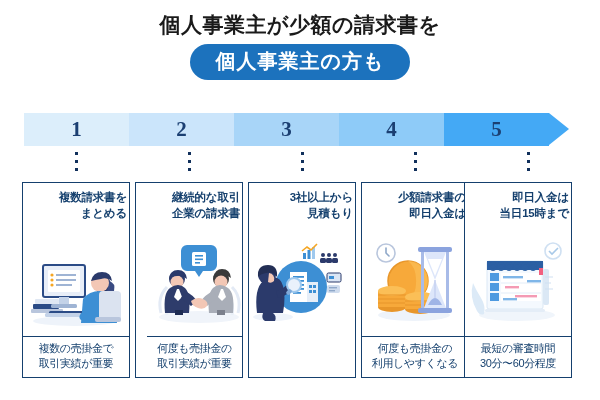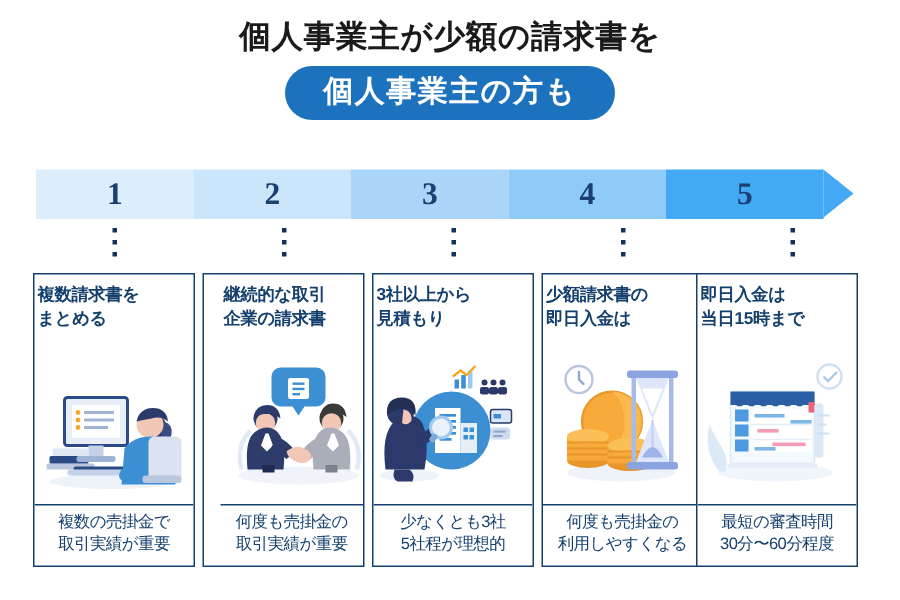--- a/index.html
+++ b/index.html
@@ -43,21 +43,21 @@
   .dots { position: absolute; top: 152px; width: 3px; }
   .dot { width: 3px; height: 3px; background: #11305c; margin-bottom: 5px; }
 
   
   .card {
     position: absolute; top: 182px; width: 108px; height: 196px;
     border: 1.6px solid #15406e; background: #ffffff;
     display: flex; flex-direction: column; overflow: hidden;
   }
   .card-title {
-    padding: 7px 2px 4px; text-align: left;
+    padding: 7px 2px 4px; text-align: right;
     font-size: 11.5px; font-weight: bold; color: #15406e; line-height: 1.35;
     letter-spacing: -0.2px;
   }
   .art { position: relative; flex: 1; overflow: hidden; }
   .card-caption {
     border-top: 1.6px solid #15406e; text-align: center;
     font-size: 11px; color: #15406e; line-height: 1.42;
     padding: 4px 1px 5px; letter-spacing: -0.4px;
   }
   .art svg { position: absolute; left: 0; top: 0; }
@@ -243,24 +243,20 @@
         <path d="M8 88 q-3 -24 6 -32 q5 -5 11 -4 q7 1 9 9 q3 11 0 27 z" fill="#2b3a6b"></path>
         <circle cx="18" cy="50" r="9" fill="#2b3a6b"></circle>
         <path d="M20 48 a6 6 0 0 1 5 8 q-3 3 -6 1 z" fill="#f3c7b5"></path>
         <path d="M9 52 q-1 -12 10 -12 q10 0 9 12 q-4 -6 -11 -4 q-6 1 -8 4 z" fill="#232f55"></path>
         <path d="M27 66 q8 -2 12 -8 l5 4 q-5 9 -15 11 z" fill="#2b3a6b"></path>
         <circle cx="45" cy="60" r="7" fill="#e9f1fb" stroke="#9fc9ee" stroke-width="2"></circle>
         <rect x="38" y="64" width="4" height="6" rx="1.5" transform="rotate(40 40 67)" fill="#7fa9d8"></rect>
         <path d="M14 88 q-2 6 2 8 l10 0 q2 -5 -2 -8 z" fill="#2b3a6b"></path>
       </svg>
     </div>
-    <div class="card-caption" style="color: rgb(21, 64, 110); border-top-color: rgb(21, 64, 110);">
-      <div>少なくとも3社</div>
-      <div>5社程が理想的</div>
-    </div>
   </div>
 
   <div class="card" style="left: 361px; border-color: rgb(21, 64, 110);">
     <div class="card-title" style="color: rgb(21, 64, 110);">
       <div>少額請求書の</div>
       <div>即日入金は</div>
     </div>
     <div class="art">
       <svg width="105" height="108" viewBox="0 0 105 108">
         <ellipse cx="52" cy="90" rx="36" ry="6" fill="#eef3fa"></ellipse>

